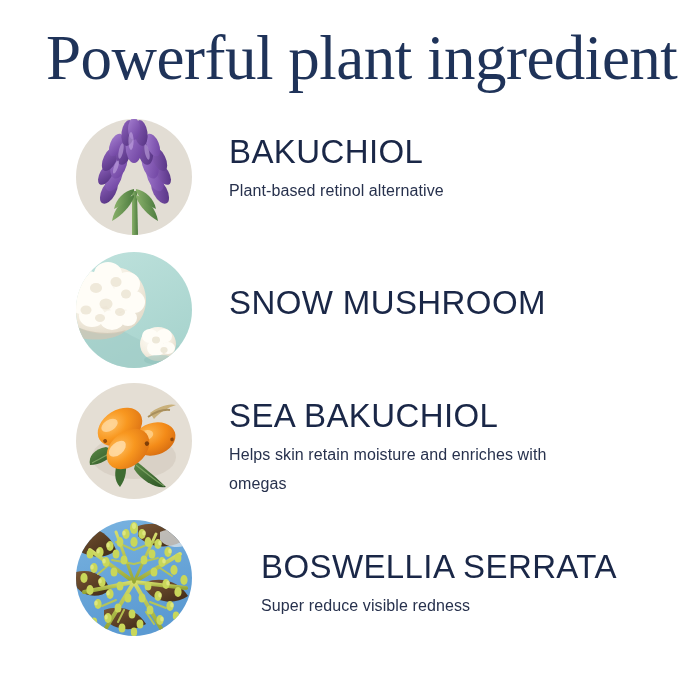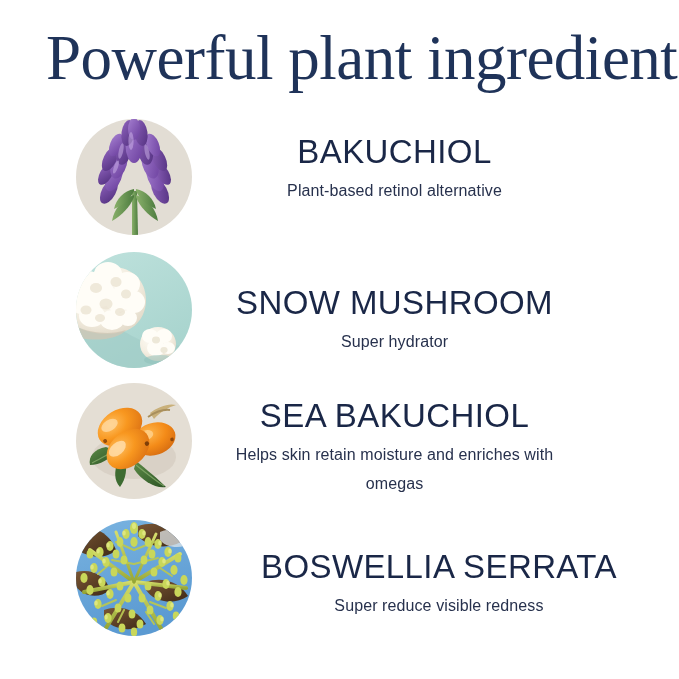--- a/index.html
+++ b/index.html
@@ -38,21 +38,20 @@
     font-weight: 400;
   }
 
   
   .row {
     position: absolute;
     left: 0;
     width: 560px;
     display: flex;
     align-items: flex-start;
-    text-align: center;
   }
   .row-1 { top: 119px; }
   .row-2 { top: 252px; }
   .row-3 { top: 383px; }
   .row-4 { top: 520px; gap: 32px; }
 
   .thumb-wrap {
     width: 116px;
     height: 116px;
     margin-left: 76px;
@@ -237,21 +236,20 @@
               <ellipse cx="80" cy="88" rx="4" ry="3.4"></ellipse>
               <ellipse cx="88" cy="98" rx="3.6" ry="3"></ellipse>
             </g>
             <ellipse cx="84" cy="108" rx="16" ry="5" fill="#8fc0ba" opacity="0.5"></ellipse>
           </g>
         </svg>
       </div>
     </div>
     <div class="text-col">
       <div class="ing-name">SNOW MUSHROOM</div>
-      <div class="ing-desc">Super hydrator</div>
     </div>
   </div>
 
   <div class="row row-3">
     <div class="thumb-wrap">
       <div class="thumb">
         <svg viewBox="0 0 116 116" xmlns="http://www.w3.org/2000/svg">
           <defs>
             <radialGradient id="sbBerryA" cx="0.35" cy="0.3" r="0.85">
               <stop offset="0" stop-color="#ffc061"></stop>

